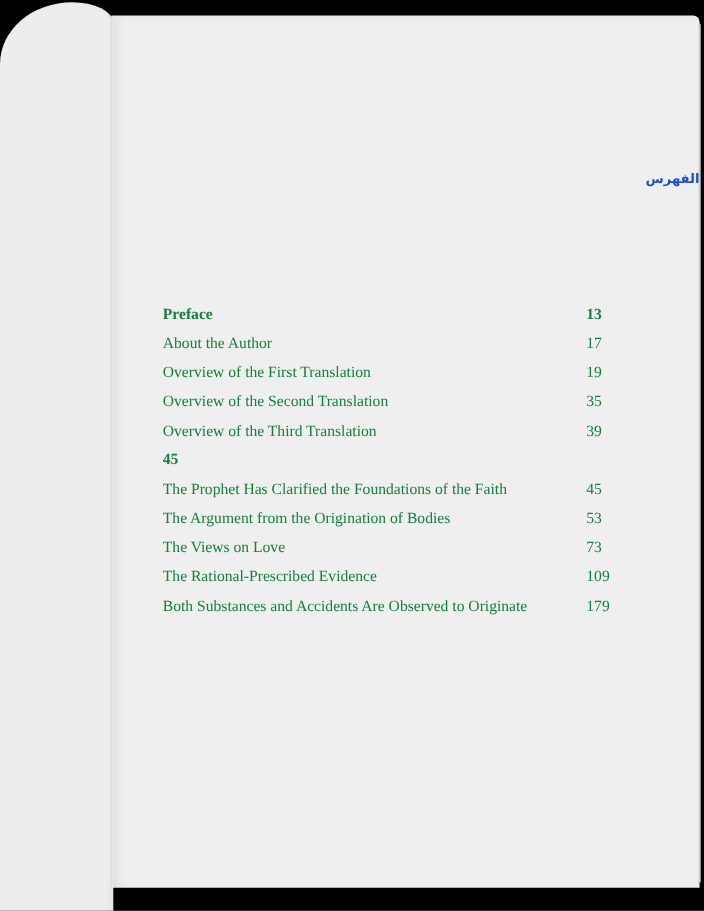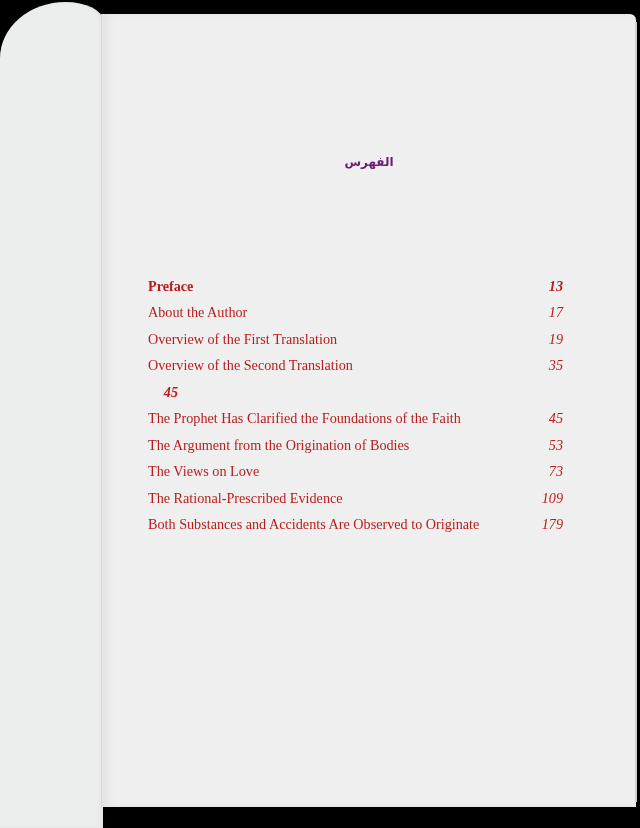--- a/index.html
+++ b/index.html
@@ -31,51 +31,50 @@
     .page-edge {
       position: absolute;
       right: -1px; top: 8px;
       width: 2px; height: 780px;
       background: #cfcfcb;
     }
     .heading {
       position: absolute;
       left: 0; top: 140px;
       width: 100%;
-      text-align: center;
-      color: #701a75;
+      color: #1d4ed8;
     }
     .heading .arabic {
       font-family: "DejaVu Sans", sans-serif;
       font-weight: bold;
       font-size: 12px;
       line-height: 16px;
       direction: rtl;
     }
     .heading .title {
       font-size: 19px;
       line-height: 24px;
       margin-top: 2px;
     }
     .toc {
       position: absolute;
       left: 46px; top: 254px;
       width: 415px;
-      color: #b91c1c;
+      color: #15803d;
       font-size: 14.2px;
     }
     .row {
       display: flex;
       align-items: flex-end;
       justify-content: space-between;
       height: 26.5px;
       line-height: 18px;
     }
     .row .label { flex: 0 1 auto; white-space: nowrap; }
-    .row .num { flex: 0 0 auto; text-align: right; min-width: 30px; font-style: italic; }
+    .row .num { flex: 0 0 auto; text-align: left; min-width: 30px; }
     .row.section { font-weight: bold; }
     .row.multi {
       height: 52px;
       align-items: flex-end;
     }
     .row.multi .label {
       white-space: normal;
       width: 376px;
       text-align: justify;
       text-align-last: left;
@@ -111,20 +110,24 @@
       <span class="num">17</span>
     </div>
     <div class="row">
       <span class="label">Overview of the First Translation</span>
       <span class="num">19</span>
     </div>
     <div class="row">
       <span class="label">Overview of the Second Translation</span>
       <span class="num">35</span>
     </div>
+    <div class="row">
+      <span class="label">Overview of the Third Translation</span>
+      <span class="num">39</span>
+    </div>
     <div class="row section">
       <span class="num">45</span>
     </div>
     <div class="row">
       <span class="label">The Prophet Has Clarified the Foundations of the Faith</span>
       <span class="num">45</span>
     </div>
     <div class="row">
       <span class="label">The Argument from the Origination of Bodies</span>
       <span class="num">53</span>

